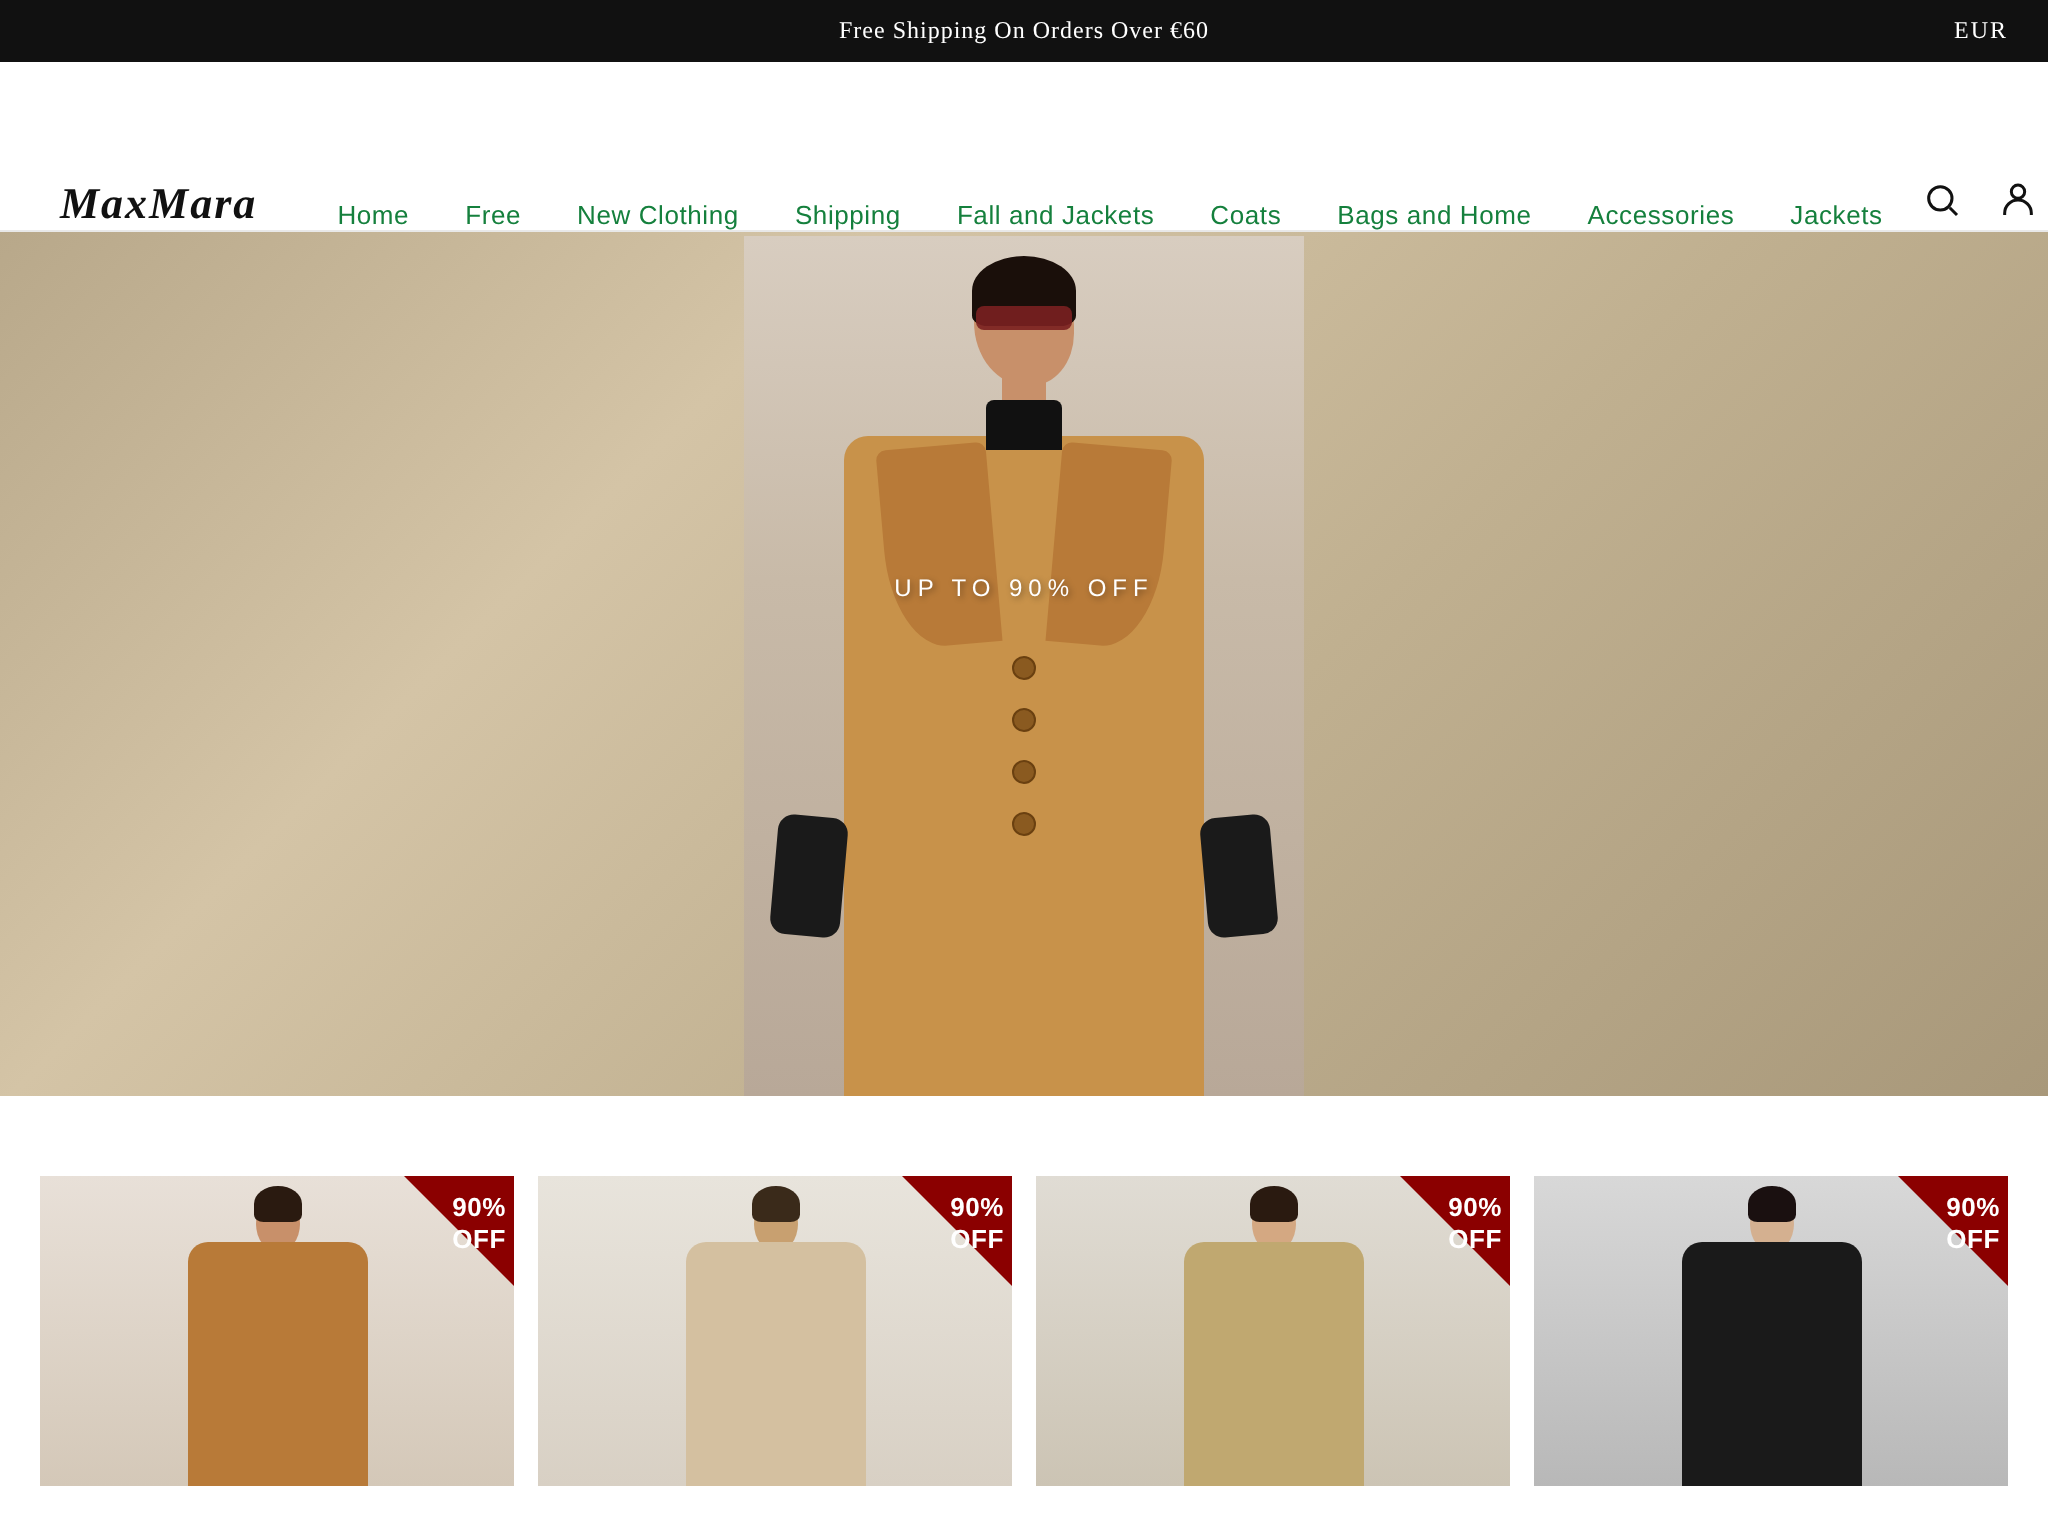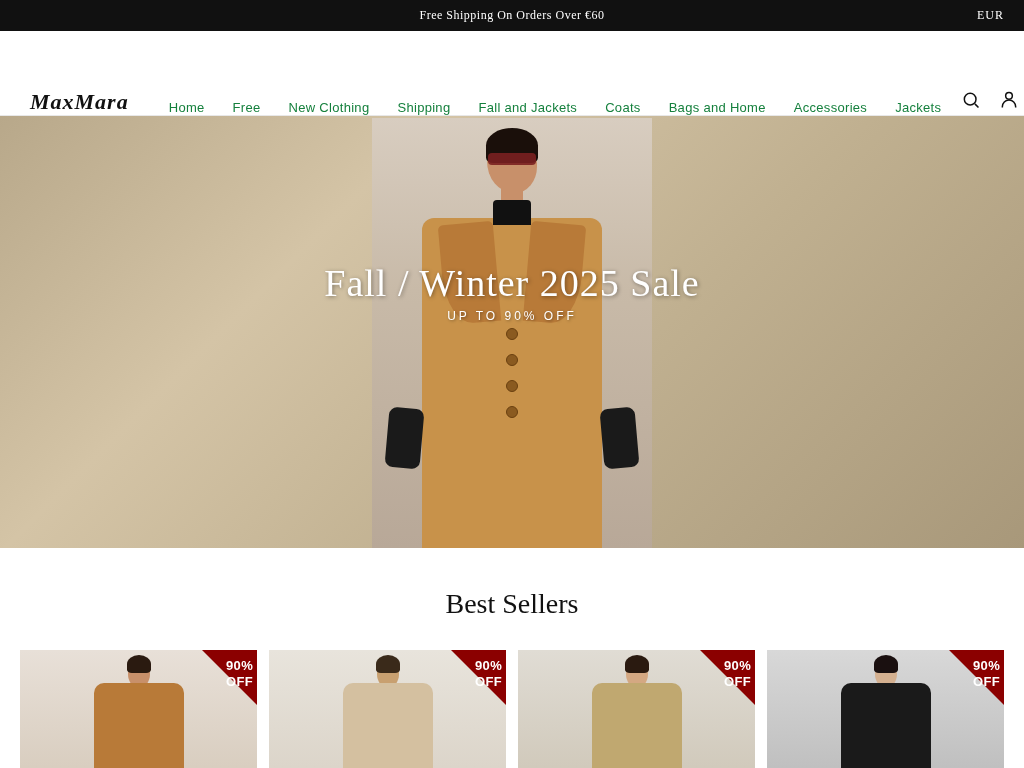--- a/index.html
+++ b/index.html
@@ -257,27 +257,25 @@
       <div style="width:12px;height:12px;background:#8a5a20;border-radius:50%;border:1px solid #6a4010;"></div>
       <div style="width:12px;height:12px;background:#8a5a20;border-radius:50%;border:1px solid #6a4010;"></div>
       <div style="width:12px;height:12px;background:#8a5a20;border-radius:50%;border:1px solid #6a4010;"></div>
     </div>
 
     <div style="position:absolute;top:290px;left:15px;width:35px;height:60px;background:#1a1a1a;border-radius:8px;z-index:4;transform:rotate(5deg);"></div>
     <div style="position:absolute;top:290px;right:15px;width:35px;height:60px;background:#1a1a1a;border-radius:8px;z-index:4;transform:rotate(-5deg);"></div>
   </div>
 
   <div class="hero-content" style="z-index:10;margin-top:-40px;">
-    <h1 class="hero-title">Fall / Winter 2025 Sale</h1>
     <p class="hero-subtitle">UP TO 90% OFF</p>
   </div>
 </section>
 
 <section class="best-sellers">
-  <h2 class="best-sellers-title">Best Sellers</h2>
   <div class="products-grid">
 
     <div class="product-card">
       <div class="product-img product-fig-1">
         <div style="position:absolute;bottom:0;left:50%;transform:translateX(-50%);width:110px;height:150px;">
           <div style="position:absolute;top:5px;left:50%;transform:translateX(-50%);width:22px;height:28px;background:#c8906a;border-radius:50%;"></div>
           <div style="position:absolute;top:0;left:50%;transform:translateX(-50%);width:24px;height:18px;background:#2a1a10;border-radius:50% 50% 20% 20%;"></div>
           <div style="position:absolute;top:28px;left:50%;transform:translateX(-50%);width:90px;height:122px;background:#b87a38;border-radius:10px 10px 0 0;"></div>
         </div>
         <div class="discount-badge">

